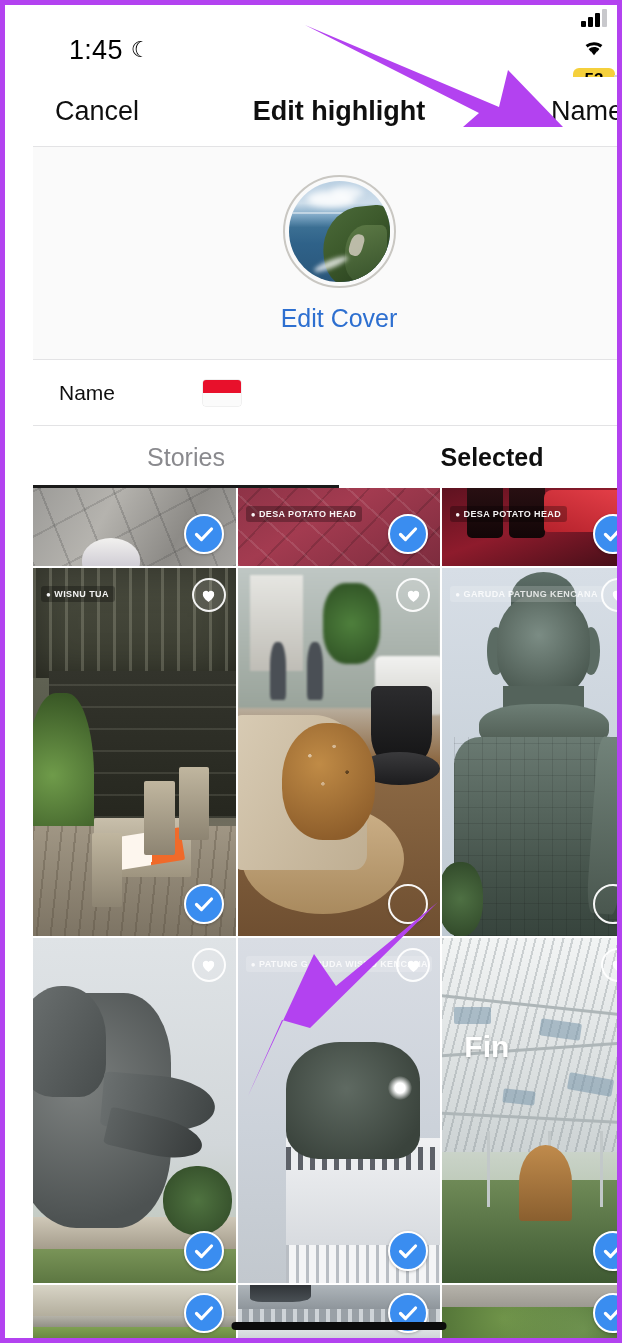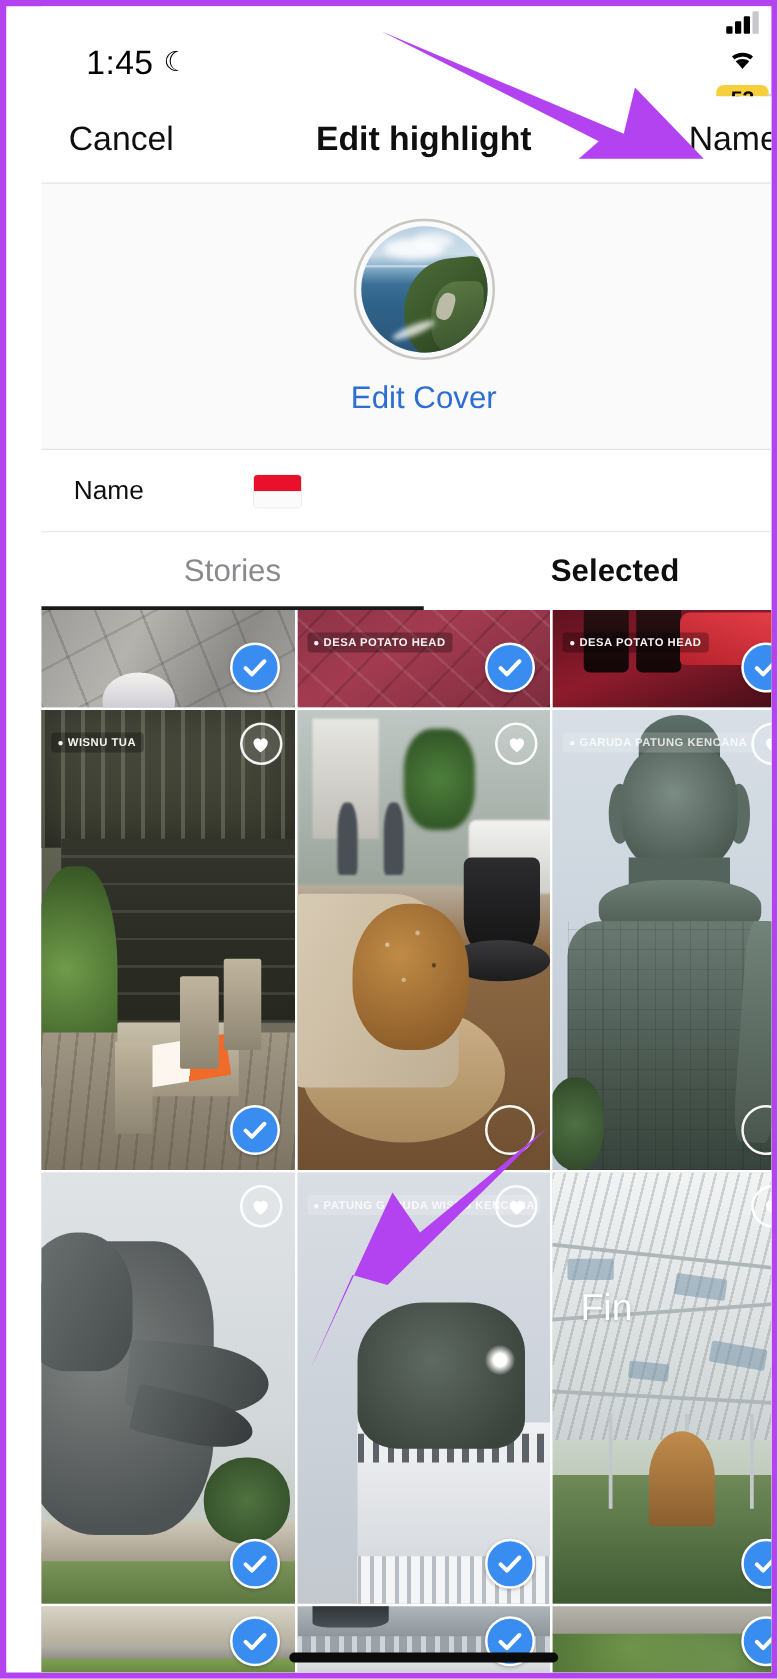--- a/index.html
+++ b/index.html
@@ -157,21 +157,21 @@
     background: rgba(0,0,0,.28); color: rgba(255,255,255,.95);
     font-size: 9px; font-weight: 700; letter-spacing: .4px;
     padding: 3px 6px 3px 5px; border-radius: 3px;
     display: flex; align-items: center; gap: 3px;
     max-width: 92%; white-space: nowrap; overflow: hidden;
   }
   .loc-badge.faint { background: rgba(255,255,255,.18); color: rgba(255,255,255,.8); }
   .loc-pin { font-size: 8px; }
 
   .story-text {
-    position: absolute; color: #fff; font-weight: 400;
+    position: absolute; color: #fff; font-weight: 700;
     font-size: 30px; text-shadow: 0 1px 3px rgba(0,0,0,.25);
     left: 22px; top: 92px;
   }
 
   .heart-badge {
     position: absolute; top: 10px; right: 10px;
     width: 34px; height: 34px; border-radius: 50%;
     border: 2.5px solid rgba(255,255,255,.92);
     display: flex; align-items: center; justify-content: center;
     background: rgba(255,255,255,.12);

